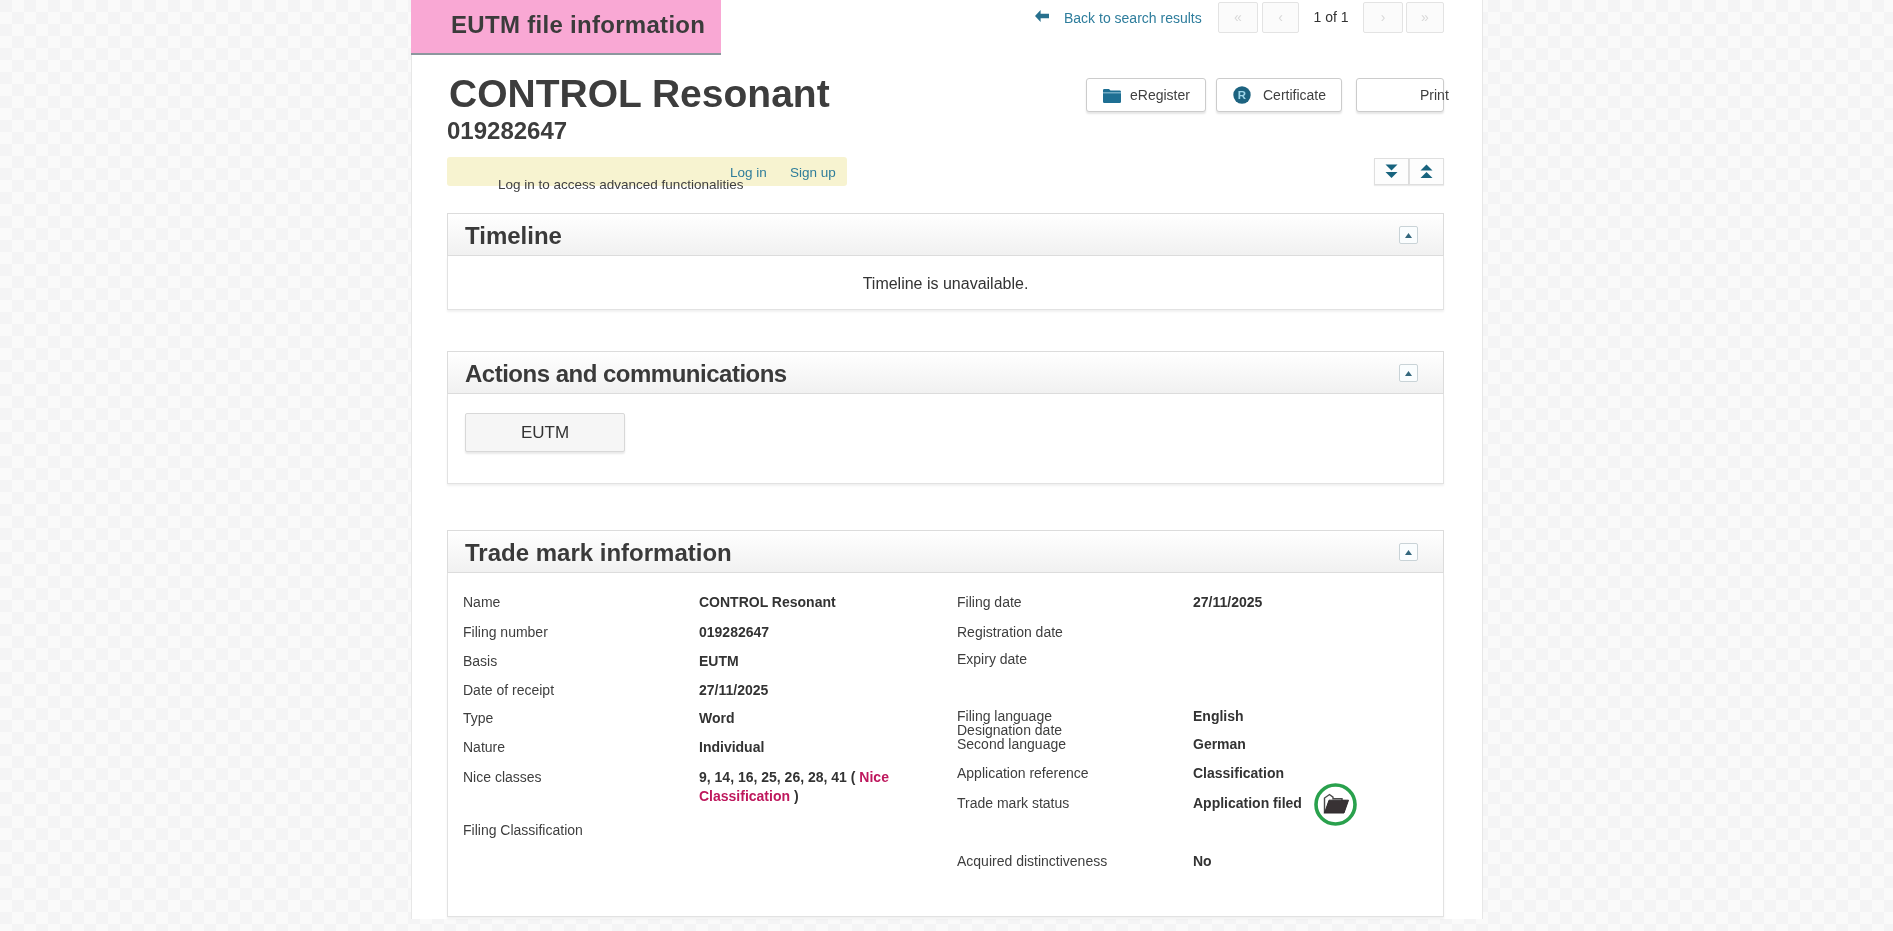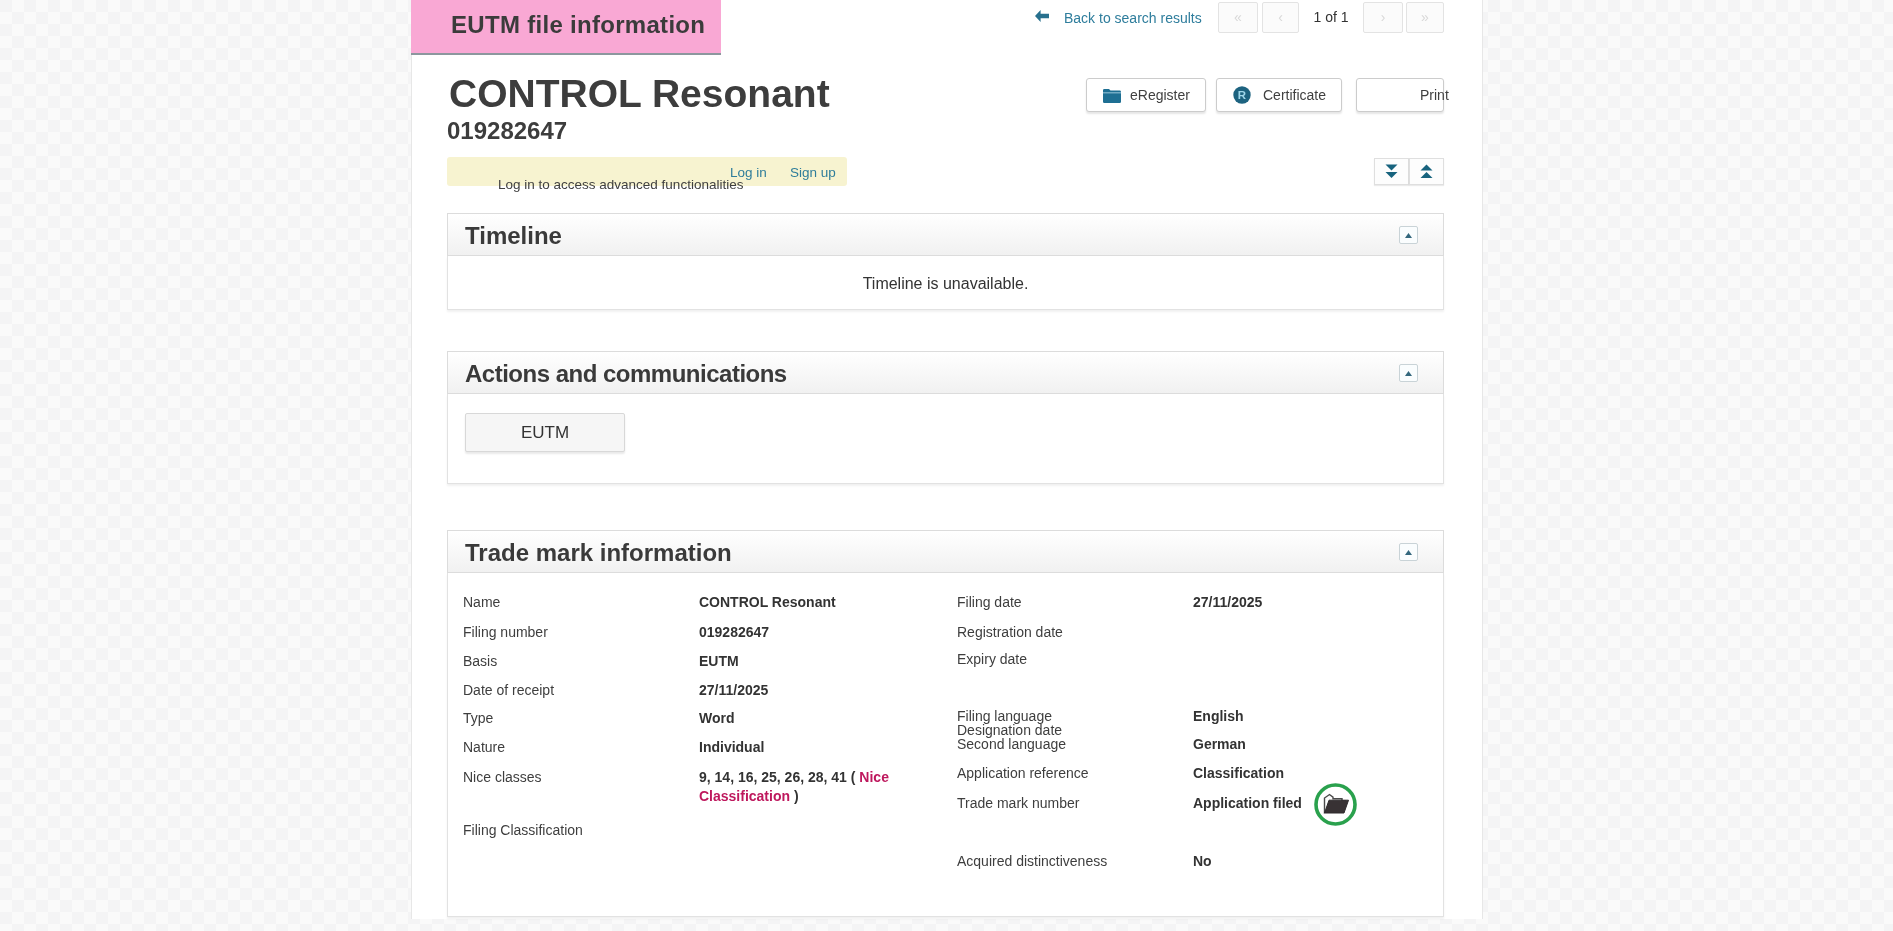--- a/index.html
+++ b/index.html
@@ -155,21 +155,21 @@
 <span class="abs vl" style="left:699px;top:767px;">9, 14, 16, 25, 26, 28, 41 ( <a href="#">Nice</a></span>
 <span class="abs vl" style="left:699px;top:786px;text-align:right;"><a href="#">Classification</a> )</span>
 
 <span class="abs lb" style="left:957px;top:592px;">Filing date</span>
 <span class="abs lb" style="left:957px;top:622px;">Registration date</span>
 <span class="abs lb" style="left:957px;top:649px;">Expiry date</span>
 <span class="abs lb" style="left:957px;top:680px;margin-top:40px;">Designation date</span>
 <span class="abs lb" style="left:957px;top:706px;">Filing language</span>
 <span class="abs lb" style="left:957px;top:734px;">Second language</span>
 <span class="abs lb" style="left:957px;top:763px;">Application reference</span>
-<span class="abs lb" style="left:957px;top:793px;">Trade mark number</span>
+<span class="abs lb" style="left:957px;top:793px;">Trade mark status</span>
 <span class="abs lb" style="left:957px;top:851px;">Acquired distinctiveness</span>
 
 <span class="abs vl" style="left:1193px;top:592px;">27/11/2025</span>
 <span class="abs vl" style="left:1193px;top:706px;">English</span>
 <span class="abs vl" style="left:1193px;top:734px;">German</span>
 <span class="abs vl" style="left:1193px;top:763px;">Classification</span>
 <span class="abs vl" style="left:1193px;top:793px;">Application filed</span>
 <span class="abs vl" style="left:1193px;top:851px;">No</span>
 
 <svg class="abs" style="left:1313px;top:782px;" width="45" height="45" viewBox="0 0 45 45">

